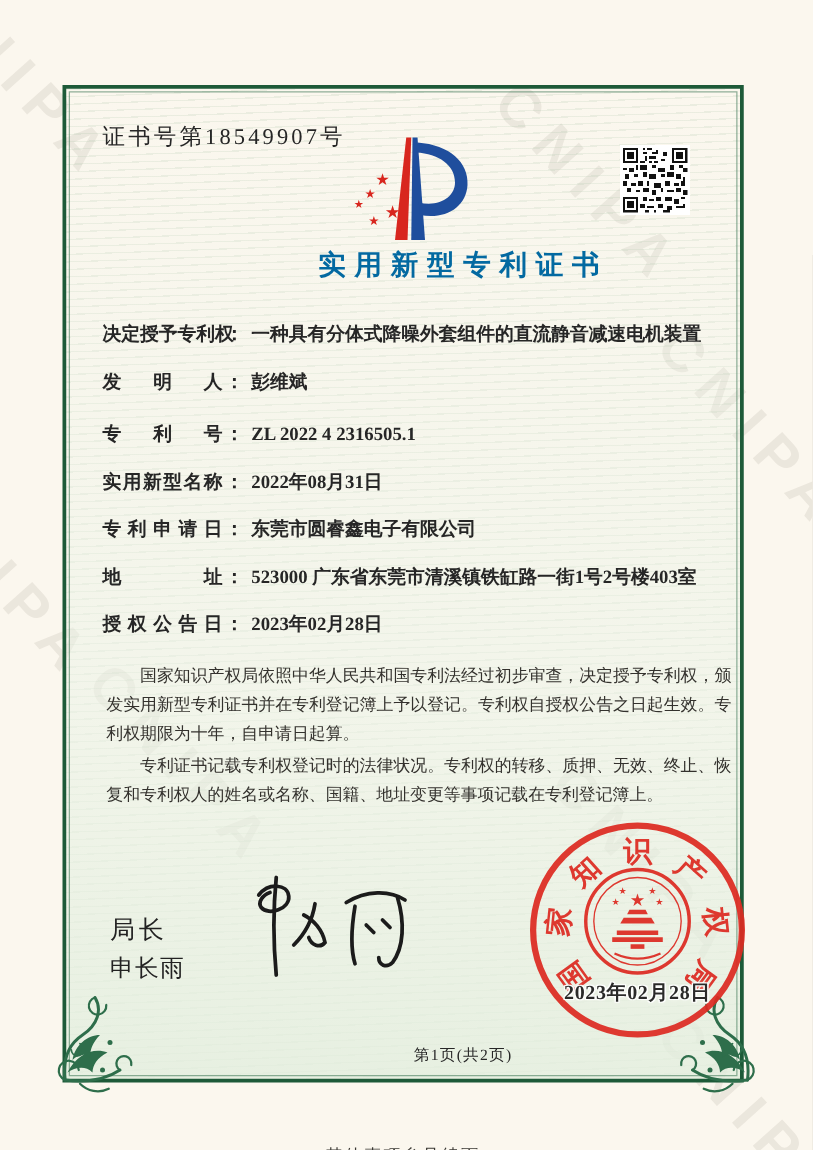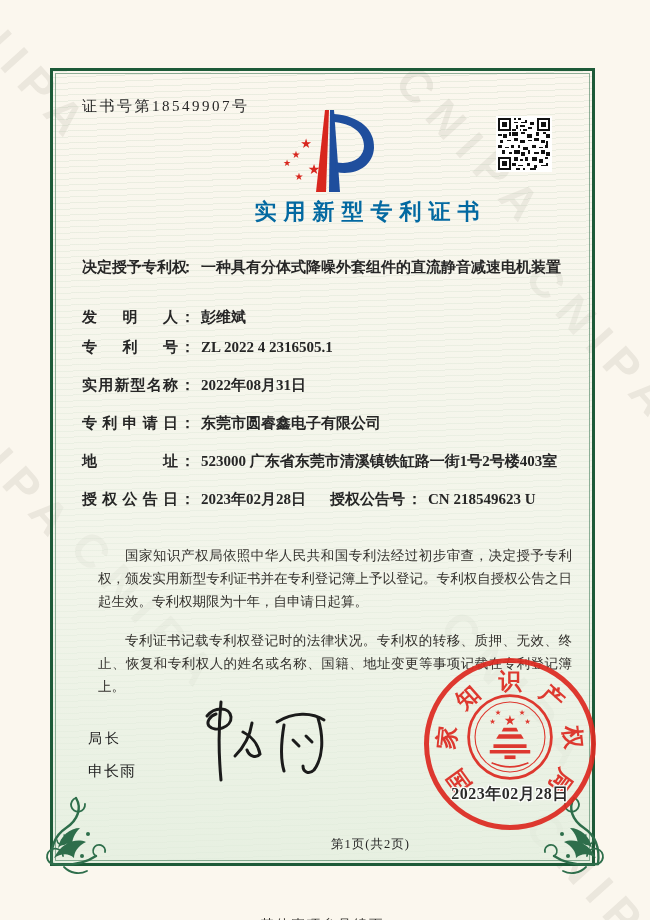--- a/index.html
+++ b/index.html
@@ -8,36 +8,36 @@
   .watermark{position:absolute;font-family:"Liberation Sans",sans-serif;font-weight:700;
         font-size:46px;letter-spacing:12px;color:rgba(122,116,102,0.12);
         transform:rotate(48deg);transform-origin:left top;white-space:nowrap;pointer-events:none;}
   
   .frame{position:absolute;left:50px;top:68px;width:545px;height:798px;box-sizing:border-box;
         border:3px solid #1d5a38;
         background:
           linear-gradient(180deg, rgba(251,248,240,0) 0%, rgba(235,243,231,0.55) 62%, rgba(226,238,222,0.8) 100%),
           repeating-linear-gradient(178deg, rgba(148,182,148,0.16) 0px, rgba(148,182,148,0.16) 1px, rgba(0,0,0,0) 1px, rgba(0,0,0,0) 6px);}
   .frame::after{content:"";position:absolute;inset:2px;border:1px solid rgba(55,115,80,0.55);pointer-events:none;}
-  .cert-no{position:absolute;left:82px;top:97px;font-size:15px;letter-spacing:2.5px;font-weight:500;}
+  .cert-no{position:absolute;left:82px;top:97px;font-size:18px;letter-spacing:2.5px;font-weight:500;}
   .logo{position:absolute;left:272px;top:104px;width:124px;height:92px;}
   .qr{position:absolute;left:496px;top:116px;width:52px;height:52px;background:#fff;padding:2px;}
   .title{position:absolute;left:50px;top:197px;width:641px;text-align:center;
         font-size:22px;font-weight:700;letter-spacing:7px;color:#0369a1;}
   .row{position:absolute;left:82px;width:508px;font-size:15px;font-weight:600;white-space:nowrap;}
   .flabel{display:inline-block;width:96px;text-align:justify;text-align-last:justify;}
   .colon{display:inline-block;margin:0 6px 0 2px;}
   .row2{position:absolute;left:330px;font-size:15px;font-weight:600;white-space:nowrap;}
   .paras{position:absolute;left:82px;top:528px;width:506px;font-size:13.5px;line-height:23px;
         text-align:justify;color:#33312d;}
-  .paras p{margin:16px;text-indent:2em;font-weight:500;}
+  .paras p{margin:3px;text-indent:2em;font-weight:500;font-family:Liberation Mono, monospace;}
   .signoff-title{position:absolute;left:88px;top:730px;font-family:"Liberation Sans",sans-serif;
-        font-size:14px;letter-spacing:3px;color:#222;}
+        font-size:20px;letter-spacing:3px;color:#222;}
   .signoff-name{position:absolute;left:88px;top:762px;font-family:"Liberation Sans",sans-serif;
-        font-size:15px;letter-spacing:1px;color:#222;}
+        font-size:19px;letter-spacing:1px;color:#222;}
   .signature{position:absolute;left:185px;top:696px;width:160px;height:88px;}
   .seal{position:absolute;left:424px;top:658px;width:172px;height:172px;opacity:0.93;}
   .seal-ring{position:absolute;inset:0;border-radius:50%;border:5px solid #dd2b22;box-sizing:border-box;}
   .seal-char{position:absolute;left:50%;top:50%;font-size:23px;font-weight:700;color:#dd2b22;
         transform:translate(-50%,-50%) rotate(var(--a)) translateY(-63px);line-height:1;}
   .seal-emblem{position:absolute;left:50%;top:46%;transform:translate(-50%,-50%);width:92px;height:92px;}
   .seal-date{position:absolute;left:50%;top:126px;transform:translateX(-50%);font-size:16px;font-weight:700;
         color:#1c1c1c;white-space:nowrap;letter-spacing:0.5px;
         text-shadow:-1px -1px 0 #fff,1px -1px 0 #fff,-1px 1px 0 #fff,1px 1px 0 #fff,0 0 3px #fff;}
   .page-no{position:absolute;left:50px;top:836px;width:545px;text-align:center;font-size:12.5px;letter-spacing:1px;margin-left:48px;}
@@ -184,40 +184,37 @@
         <rect x="14" y="28" width="1" height="1"></rect>
         <rect x="18" y="28" width="3" height="1"></rect>
     </g>
   </svg>
 
   <div class="title">实用新型专利证书</div>
 
   <div class="row" style="top:258px">
     <span class="flabel">决定授予专利权</span><span class="colon">：</span><span class="fvalue">一种具有分体式降噪外套组件的直流静音减速电机装置</span>
   </div>
-  <div class="row" style="top:308px">
+  <div class="row" style="top:296px">
     <span class="flabel">发明人</span><span class="colon">：</span><span class="fvalue">彭维斌</span>
   </div>
   <div class="row" style="top:338px">
     <span class="flabel">专利号</span><span class="colon">：</span><span class="fvalue">ZL 2022 4 2316505.1</span>
   </div>
   <div class="row" style="top:376px">
     <span class="flabel">实用新型名称</span><span class="colon">：</span><span class="fvalue">2022年08月31日</span>
   </div>
   <div class="row" style="top:414px">
     <span class="flabel">专利申请日</span><span class="colon">：</span><span class="fvalue">东莞市圆睿鑫电子有限公司</span>
   </div>
   <div class="row" style="top:452px">
     <span class="flabel">地址</span><span class="colon">：</span><span class="fvalue">523000 广东省东莞市清溪镇铁缸路一街1号2号楼403室</span>
   </div>
   <div class="row" style="top:490px">
     <span class="flabel">授权公告日</span><span class="colon">：</span><span class="fvalue">2023年02月28日</span>
-  </div>
-  <div class="row2" style="top:490px">
-    <span>授权公告号</span><span class="colon">：</span><span class="fvalue">CN 218549623 U</span>
   </div>
 
   <div class="paras">
     <p>国家知识产权局依照中华人民共和国专利法经过初步审查，决定授予专利权，颁发实用新型专利证书并在专利登记簿上予以登记。专利权自授权公告之日起生效。专利权期限为十年，自申请日起算。</p>
     <p>专利证书记载专利权登记时的法律状况。专利权的转移、质押、无效、终止、恢复和专利权人的姓名或名称、国籍、地址变更等事项记载在专利登记簿上。</p>
   </div>
 
   <div class="signoff-title">局长</div>
   <div class="signoff-name">申长雨</div>
 

